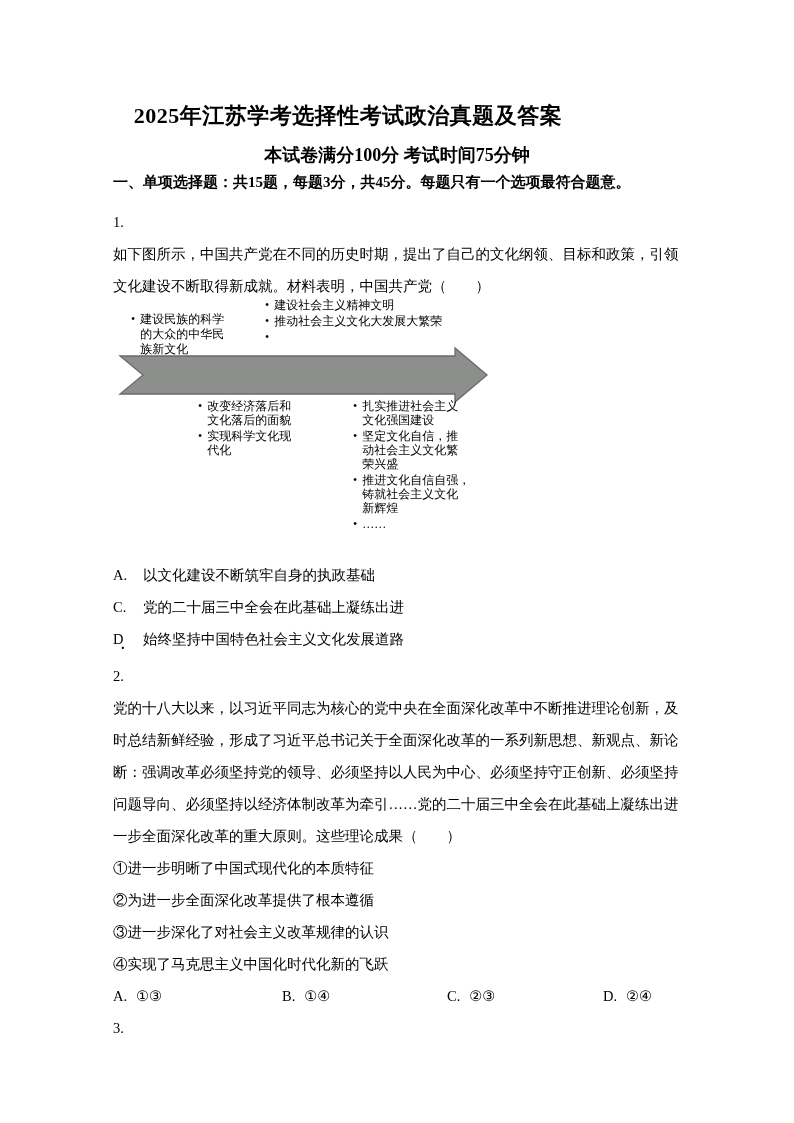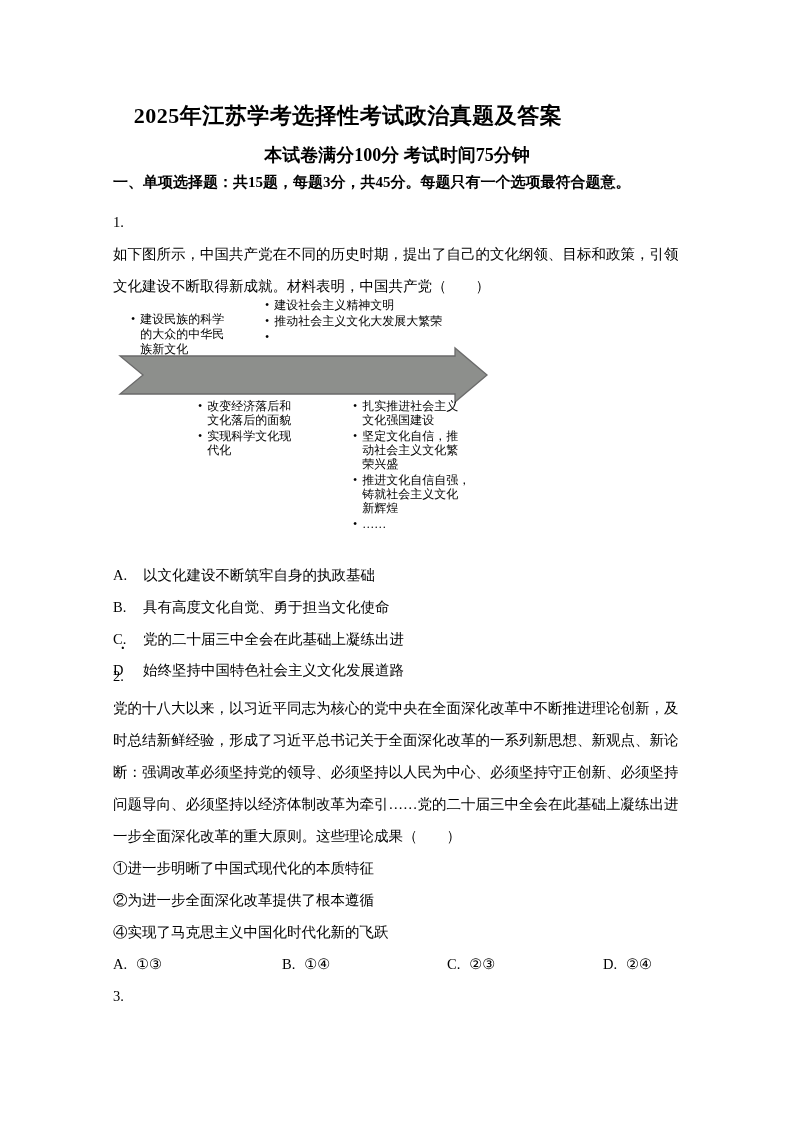--- a/index.html
+++ b/index.html
@@ -135,41 +135,39 @@
     </ul>
   </div>
 </div>
 
 <div class="abs q1opts">
   <ul>
     <li>
       <span class="lab">A.</span><span>以文化建设不断筑牢自身的执政基础</span>
     </li>
     <li>
-      <span class="lab">B.</span><span>具有高度文化自觉、勇于担当文化使命</span>
-    </li>
-    <li>
       <span class="lab">C.</span><span>党的二十届三中全会在此基础上凝练出进</span>
     </li>
     <li>
       <span class="lab">D</span><span>始终坚持中国特色社会主义文化发展道路</span>
     </li>
   </ul>
 </div>
 <div class="abs stray-dot">.</div>
 
 <div class="abs q2">
   <div>2.</div>
   <div class="pre">党的十八大以来，以习近平同志为核心的党中央在全面深化改革中不断推进理论创新，及
 时总结新鲜经验，形成了习近平总书记关于全面深化改革的一系列新思想、新观点、新论
 断：强调改革必须坚持党的领导、必须坚持以人民为中心、必须坚持守正创新、必须坚持
 问题导向、必须坚持以经济体制改革为牵引……党的二十届三中全会在此基础上凝练出进
 一步全面深化改革的重大原则。这些理论成果（　　）</div>
   <div>①进一步明晰了中国式现代化的本质特征</div>
   <div>②为进一步全面深化改革提供了根本遵循</div>
+  <div>③进一步深化了对社会主义改革规律的认识</div>
   <div>④实现了马克思主义中国化时代化新的飞跃</div>
   <div class="optrow">
     <span class="opt opt-0">
       <span class="lab">A.</span><span>①③</span>
     </span>
     <span class="opt opt-1">
       <span class="lab">B.</span><span>①④</span>
     </span>
     <span class="opt opt-2">
       <span class="lab">C.</span><span>②③</span>

